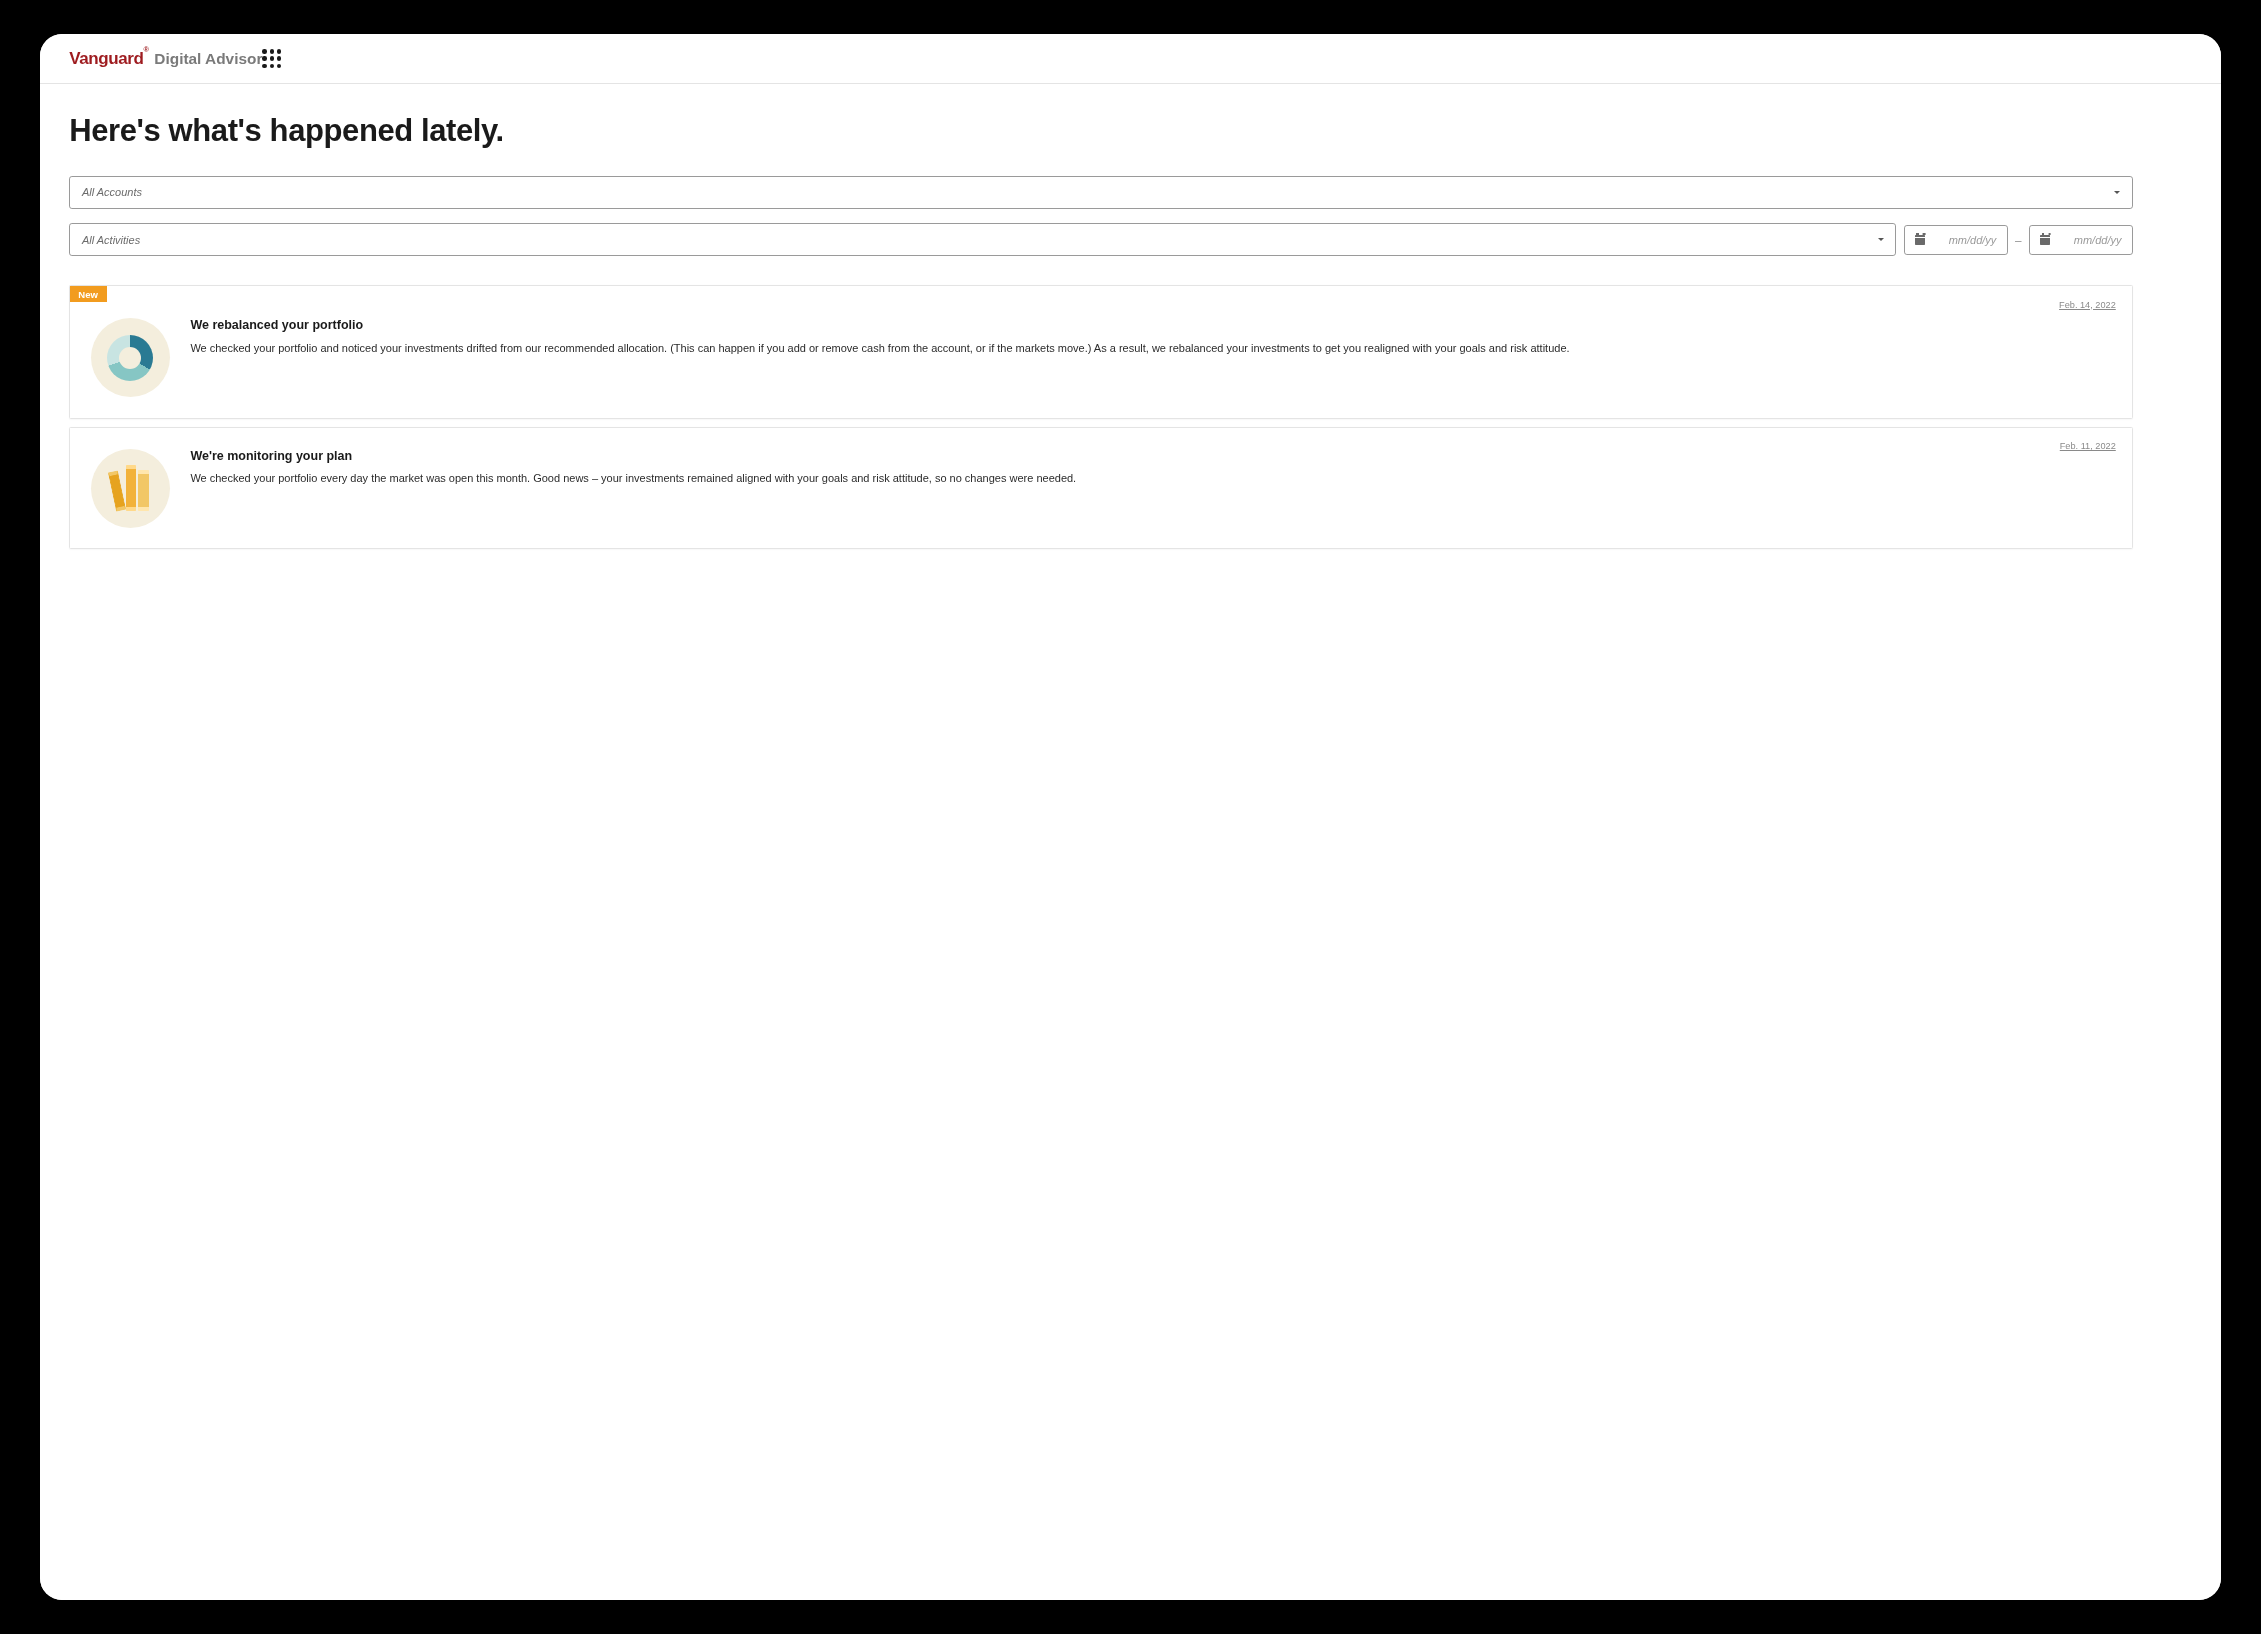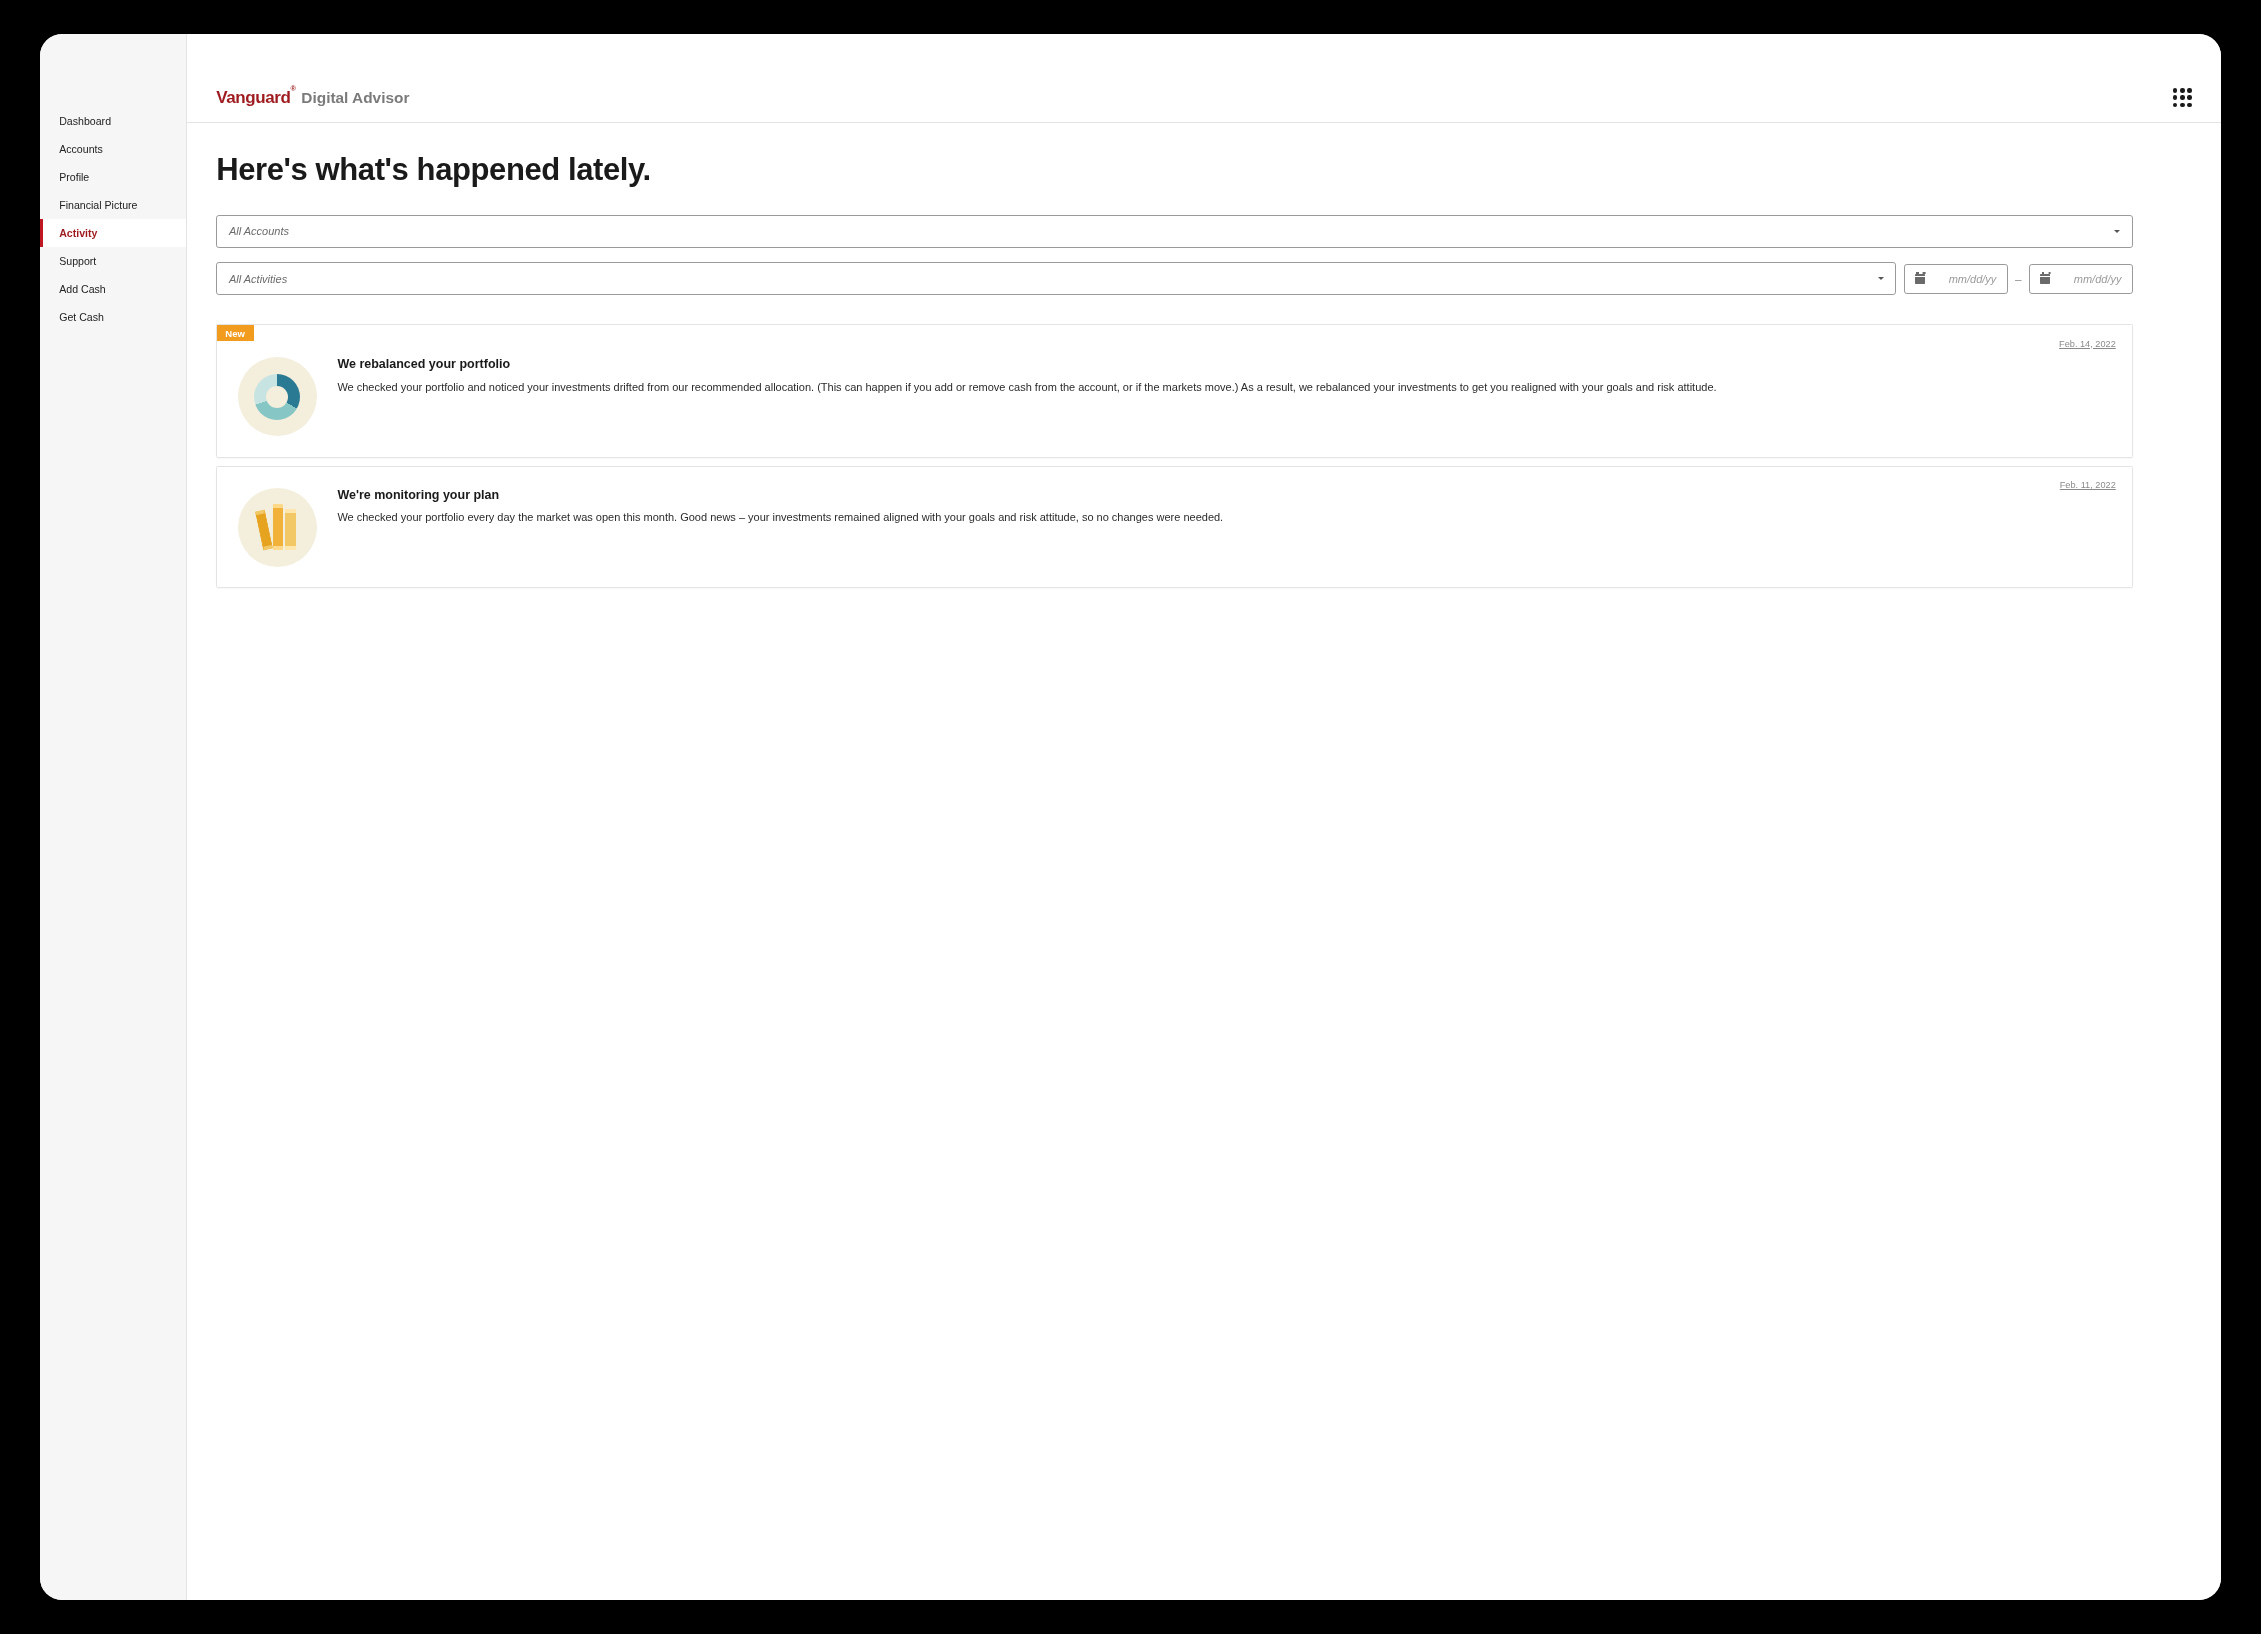--- a/index.html
+++ b/index.html
@@ -55,24 +55,22 @@
   .main {
     flex: 1;
     background: #fff;
     display: flex;
     flex-direction: column;
     overflow: hidden;
   }
   .header {
     display: flex;
     align-items: center;
-    justify-content: space-between;
     padding: 14.7px 29px 14.7px 29px;
     border-bottom: 0.7px solid #e4e4e4;
-    margin-top: 39px;
   }
   .brand {
     display: flex;
     align-items: baseline;
     gap: 5.9px;
   }
   .brand-logo {
     font-weight: 800;
     font-size: 17px;
     color: #9e1b1f;
@@ -256,30 +254,20 @@
     border:1.5px solid #3d8b57; border-top:none;
     border-radius: 0 0 8.8px 8.8px;
   }
 </style>
 </head>
 <body>
 
 <div class="tablet-frame">
   <div class="tablet-screen">
 
-    <nav class="sidebar">
-      <div class="sidebar-item">Dashboard</div>
-      <div class="sidebar-item">Accounts</div>
-      <div class="sidebar-item">Profile</div>
-      <div class="sidebar-item">Financial Picture</div>
-      <div class="sidebar-item active">Activity</div>
-      <div class="sidebar-item">Support</div>
-      <div class="sidebar-item">Add Cash</div>
-      <div class="sidebar-item">Get Cash</div>
-    </nav>
 
     <div class="main">
 
       <header class="header">
         <div class="brand">
           <span class="brand-logo"><span>Vanguard</span><sup>®</sup></span>
           <span class="brand-sub">Digital Advisor</span>
         </div>
         <div class="apps-grid">
           <span></span>

